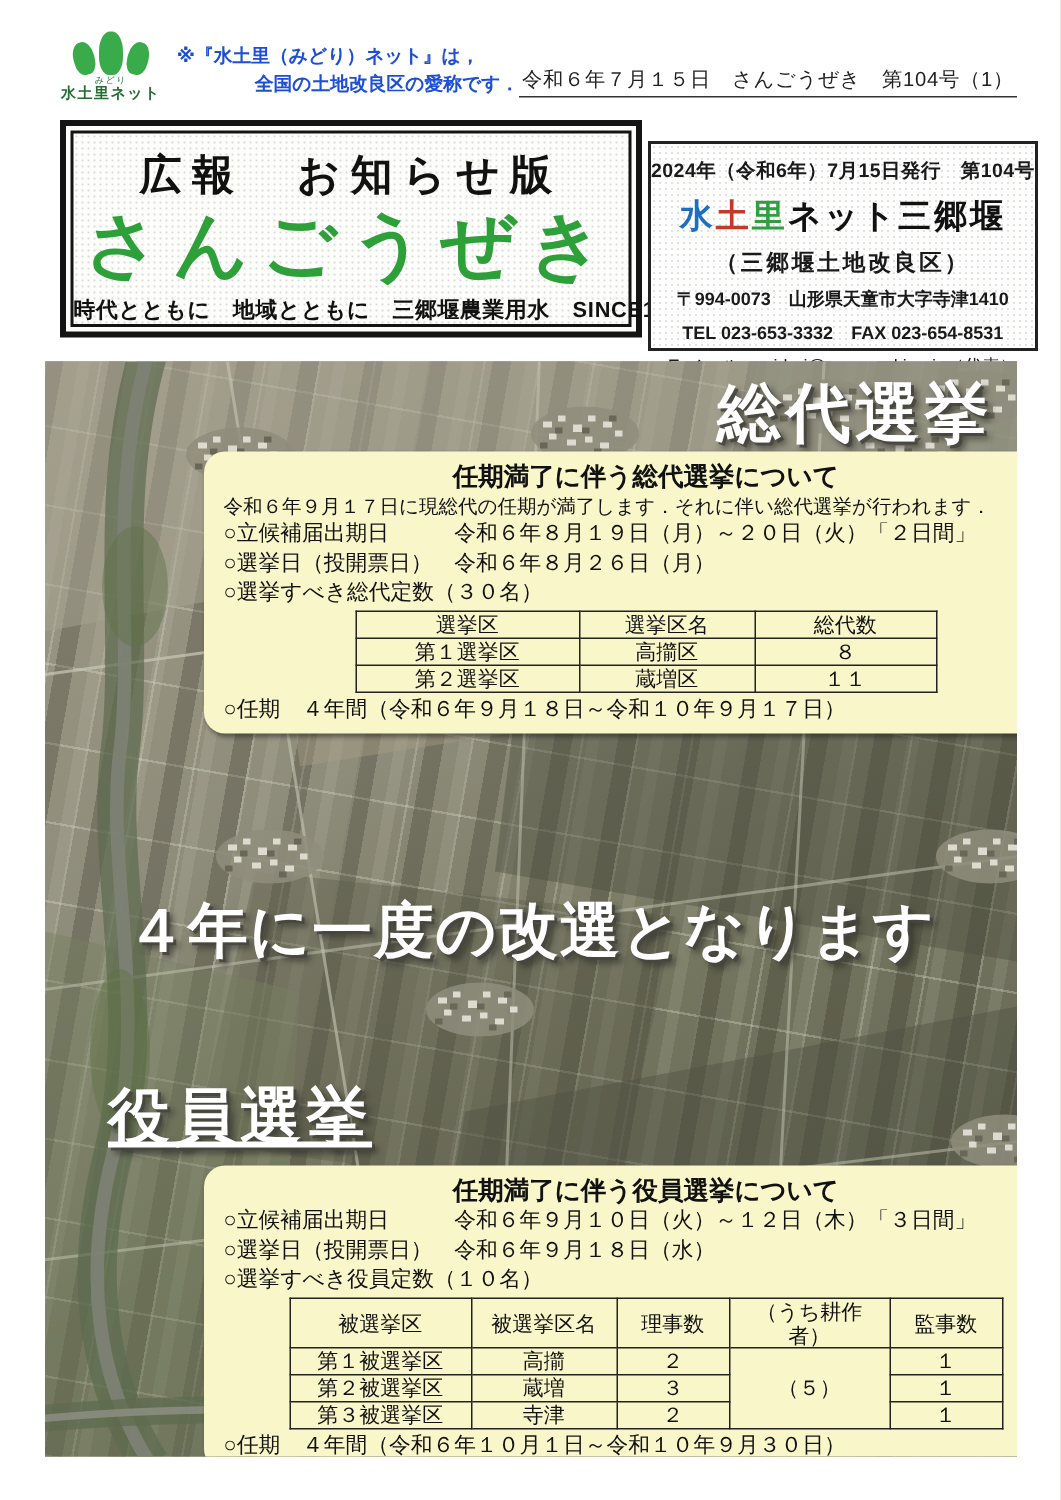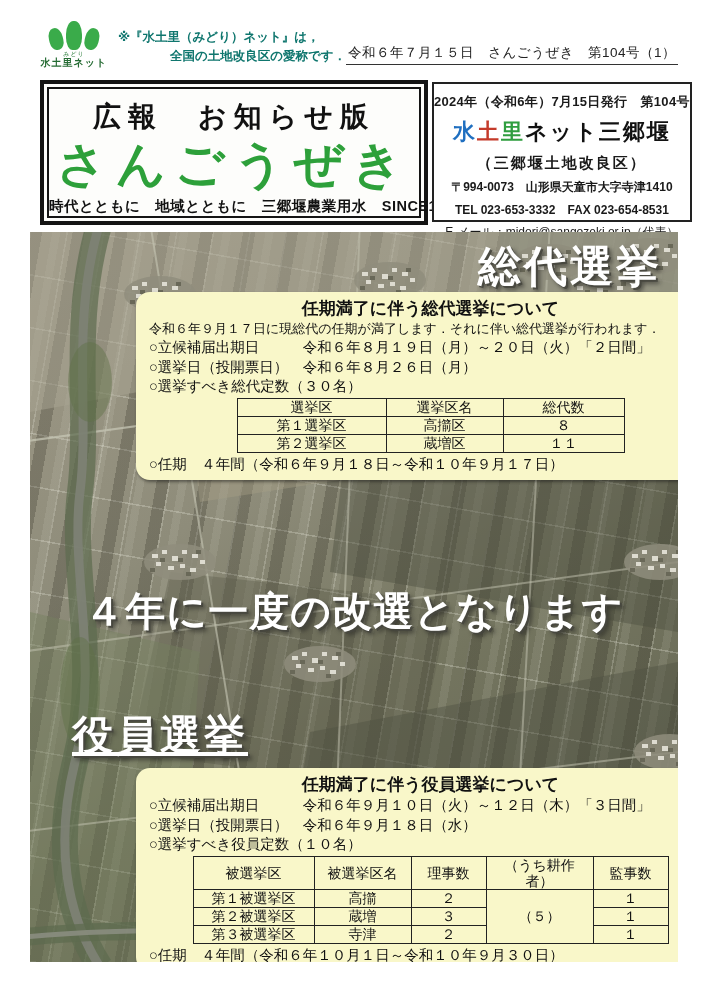--- a/index.html
+++ b/index.html
@@ -10,33 +10,33 @@
   
   .masthead{display:flex;align-items:flex-start;padding:20px 29px 0 40px;height:58px;}
   .logo{width:86px;text-align:center;}
   .blobs{display:flex;align-items:flex-end;justify-content:center;gap:3px;height:30px;}
   .blob{background:#3aab4a;display:inline-block;border-radius:46% 46% 42% 42%;}
   .blob.b1{width:14px;height:22px;transform:rotate(-14deg);}
   .blob.b2{width:16px;height:29px;}
   .blob.b3{width:14px;height:22px;transform:rotate(14deg);}
   .logo-ruby{font-size:6px;color:#2a7d3a;line-height:6px;margin-top:1px;letter-spacing:1px;}
   .logo-text{font-size:10px;font-weight:700;color:#256b33;line-height:11px;letter-spacing:1px;}
-  .note{margin-left:10px;color:#0f766e;font-size:12.5px;font-weight:700;line-height:19px;padding-top:8px;white-space:nowrap;}
+  .note{margin-left:10px;color:#1d4ed8;font-size:12.5px;font-weight:700;line-height:19px;padding-top:8px;white-space:nowrap;}
   .note .note2{padding-left:52px;}
   .dateline{margin-left:auto;font-size:13.5px;font-weight:400;color:#222;
     border-bottom:1.5px solid #333;padding:24px 2px 2px 2px;white-space:nowrap;letter-spacing:0.5px;}
   
   .headrow{display:flex;align-items:flex-start;padding:2px 29px 0 40px;gap:4px;}
   .title-box{width:388px;height:145px;border:4px solid #141414;background:#fdfdfb;box-sizing:border-box;}
   .title-inner{margin:3px;border:2px solid #141414;height:calc(100% - 10px);text-align:center;
     background-image:radial-gradient(circle,#dcdcd6 0.7px,rgba(0,0,0,0) 0.7px);background-size:4px 4px;}
   .kicker{font-size:28px;font-weight:700;letter-spacing:7px;margin-top:9px;color:#111;}
   .main-title{font-size:49px;font-weight:800;color:#2da03a;letter-spacing:9px;line-height:56px;margin-top:0px;}
   .tagline{font-size:14.5px;font-weight:700;letter-spacing:0.5px;margin-top:5px;color:#111;white-space:nowrap;}
-  .info-box{width:272px;height:140px;margin-top:2px;border:2px solid #222;box-sizing:border-box;text-align:center;
+  .info-box{width:272px;height:140px;margin-top:14px;border:2px solid #222;box-sizing:border-box;text-align:center;
     background-image:radial-gradient(circle,#e3e3de 0.6px,rgba(0,0,0,0) 0.6px);background-size:4px 4px;background-color:#fff;}
   .issue{font-size:13px;font-weight:700;margin-top:9px;letter-spacing:0.3px;white-space:nowrap;}
   .brand{font-size:22px;font-weight:800;margin-top:6px;letter-spacing:2px;white-space:nowrap;}
   .c-blue{color:#1f6fc0;} .c-red{color:#c43a2a;} .c-green{color:#2f9e3f;} .c-black{color:#111;}
   .org{font-size:15px;font-weight:700;margin-top:7px;letter-spacing:2px;}
   .addr,.telfax{font-size:12px;font-weight:700;margin-top:6px;white-space:nowrap;}
   .email{font-size:12px;font-weight:400;margin-top:5px;white-space:nowrap;}
   
   .photo{
     position:relative;width:648px;height:730px;margin:7px auto 0 30px;overflow:hidden;

